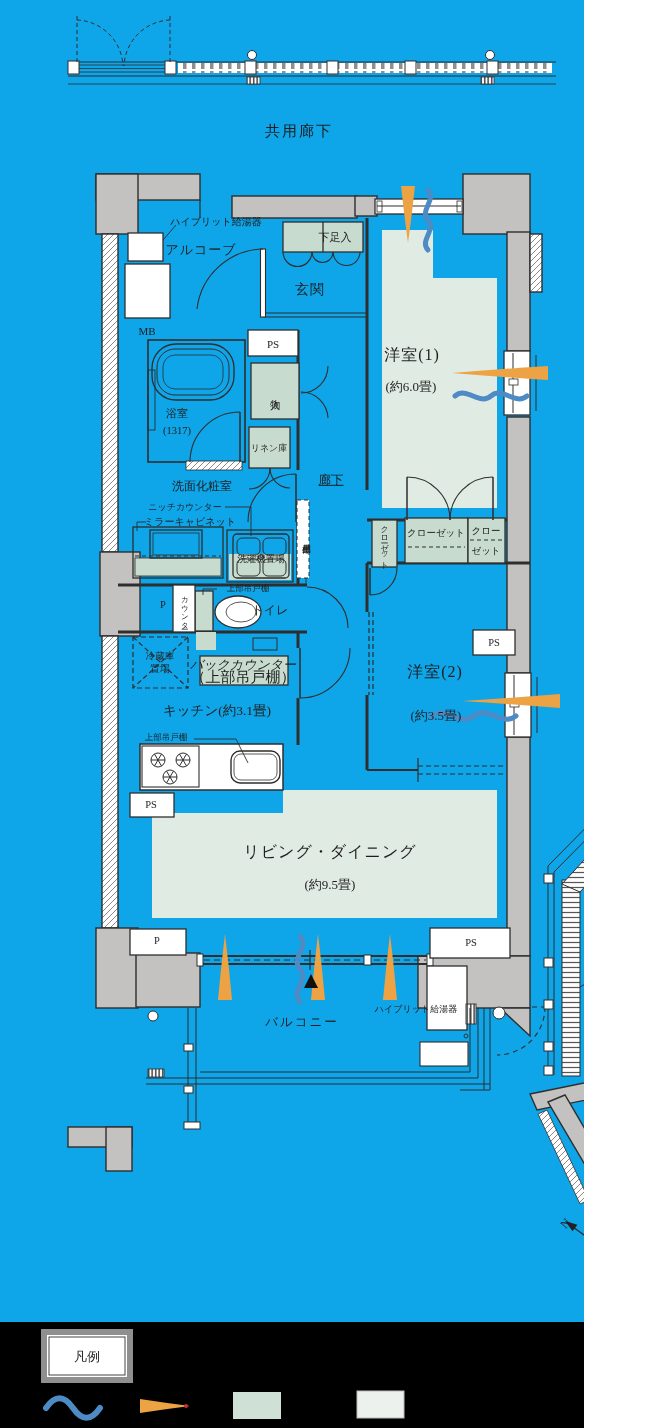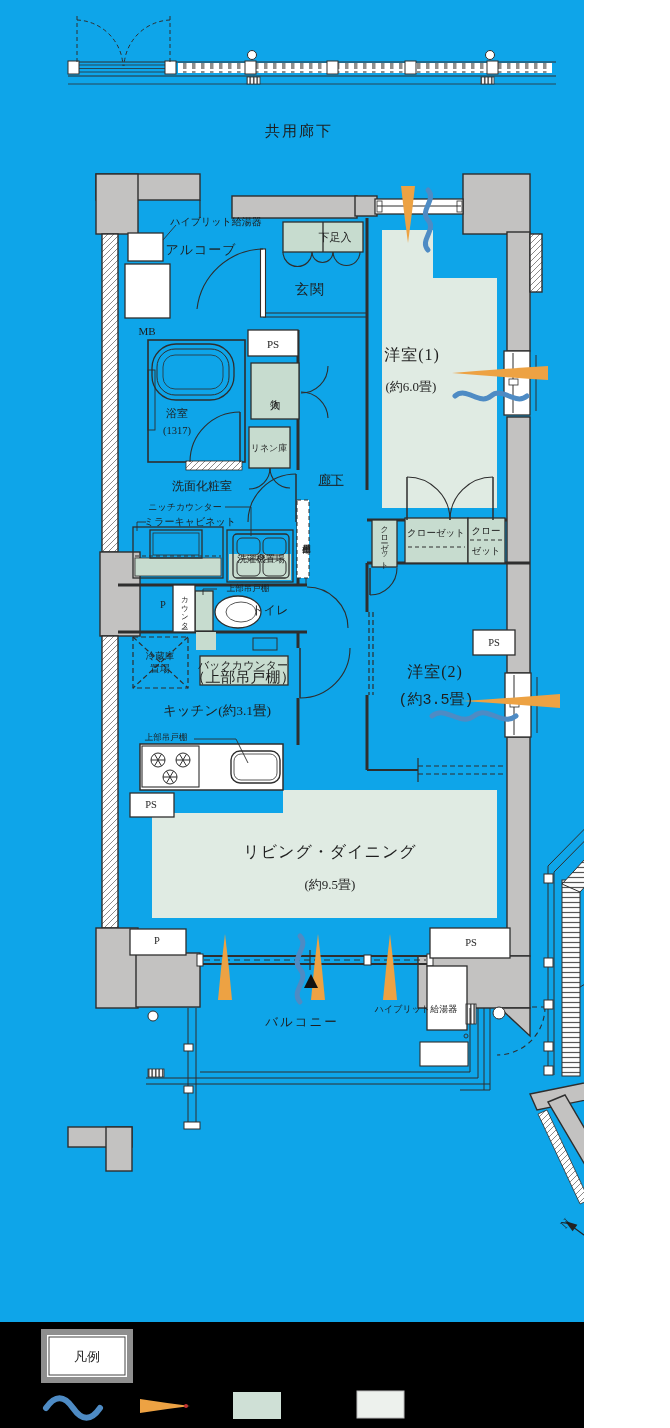--- a/index.html
+++ b/index.html
@@ -358,34 +358,34 @@
 <div class="lbl" style="left:185px;top:507px;font-size:9px;">ニッチカウンター</div>
 <div class="lbl" style="left:190px;top:522px;font-size:10px;">ミラーキャビネット</div>
 <div class="lbl" style="left:261px;top:559px;font-size:9.5px;">洗濯機置場</div>
 <div class="lbl vlbl" style="left:306px;top:538px;font-size:8.5px;">上部吊戸棚</div>
 <div class="lbl" style="left:163px;top:605px;font-size:10.5px;">P</div>
 <div class="lbl vlbl" style="left:184px;top:608px;font-size:7.5px;">カウンター</div>
 <div class="lbl" style="left:248px;top:589px;font-size:8.5px;">上部吊戸棚</div>
 <div class="lbl" style="left:270px;top:611px;font-size:12px;">トイレ</div>
 <div class="lbl" style="left:160px;top:656px;font-size:9.5px;">冷蔵庫</div>
 <div class="lbl" style="left:160px;top:669px;font-size:10px;">置場</div>
-<div class="lbl" style="left:243px;top:665px;font-size:11px;">バックカウンター</div>
+<div class="lbl" style="left:243px;top:665px;font-size:13px;font-style:italic;">バックカウンター</div>
 <div class="lbl" style="left:243px;top:678px;font-size:15px;">（上部吊戸棚）</div>
 <div class="lbl" style="left:217px;top:711px;font-size:13.5px;">キッチン(約3.1畳)</div>
 <div class="lbl" style="left:166px;top:738px;font-size:8.5px;">上部吊戸棚</div>
 <div class="lbl" style="left:151px;top:805px;font-size:10.5px;">PS</div>
 <div class="lbl ls1" style="left:412px;top:355px;font-size:16px;">洋室(1)</div>
 <div class="lbl" style="left:411px;top:387px;font-size:13px;">(約6.0畳)</div>
 <div class="lbl vlbl" style="left:384px;top:543px;font-size:8px;height:46px;line-height:11px;white-space:normal;">クローゼット</div>
 <div class="lbl" style="left:436px;top:533px;font-size:9.5px;">クローゼット</div>
 <div class="lbl" style="left:486px;top:531px;font-size:9.5px;">クロー</div>
 <div class="lbl" style="left:486px;top:551px;font-size:9.5px;">ゼット</div>
 <div class="lbl" style="left:494px;top:643px;font-size:10.5px;">PS</div>
 <div class="lbl ls1" style="left:435px;top:672px;font-size:16px;">洋室(2)</div>
-<div class="lbl" style="left:436px;top:701px;font-size:15px;font-family:Liberation Mono, monospace;">(約3.5畳)</div>
+<div class="lbl" style="left:436px;top:716px;font-size:13px;">(約3.5畳)</div>
 <div class="lbl ls1" style="left:330px;top:852px;font-size:16px;">リビング・ダイニング</div>
 <div class="lbl" style="left:330px;top:885px;font-size:13px;">(約9.5畳)</div>
 <div class="lbl" style="left:157px;top:941px;font-size:10.5px;">P</div>
 <div class="lbl" style="left:471px;top:943px;font-size:10.5px;">PS</div>
 <div class="lbl ls2" style="left:302px;top:1022px;font-size:12.5px;">バルコニー</div>
 <div class="lbl" style="left:416px;top:1009px;font-size:9px;">ハイブリット給湯器</div>
 <div class="lbl" style="left:87px;top:1357px;font-size:13px;color:#222;text-align:right;">凡例</div>
 <div class="lbl rot" style="left:566px;top:1224px;font-size:12px;">N</div>
 
 </div>

